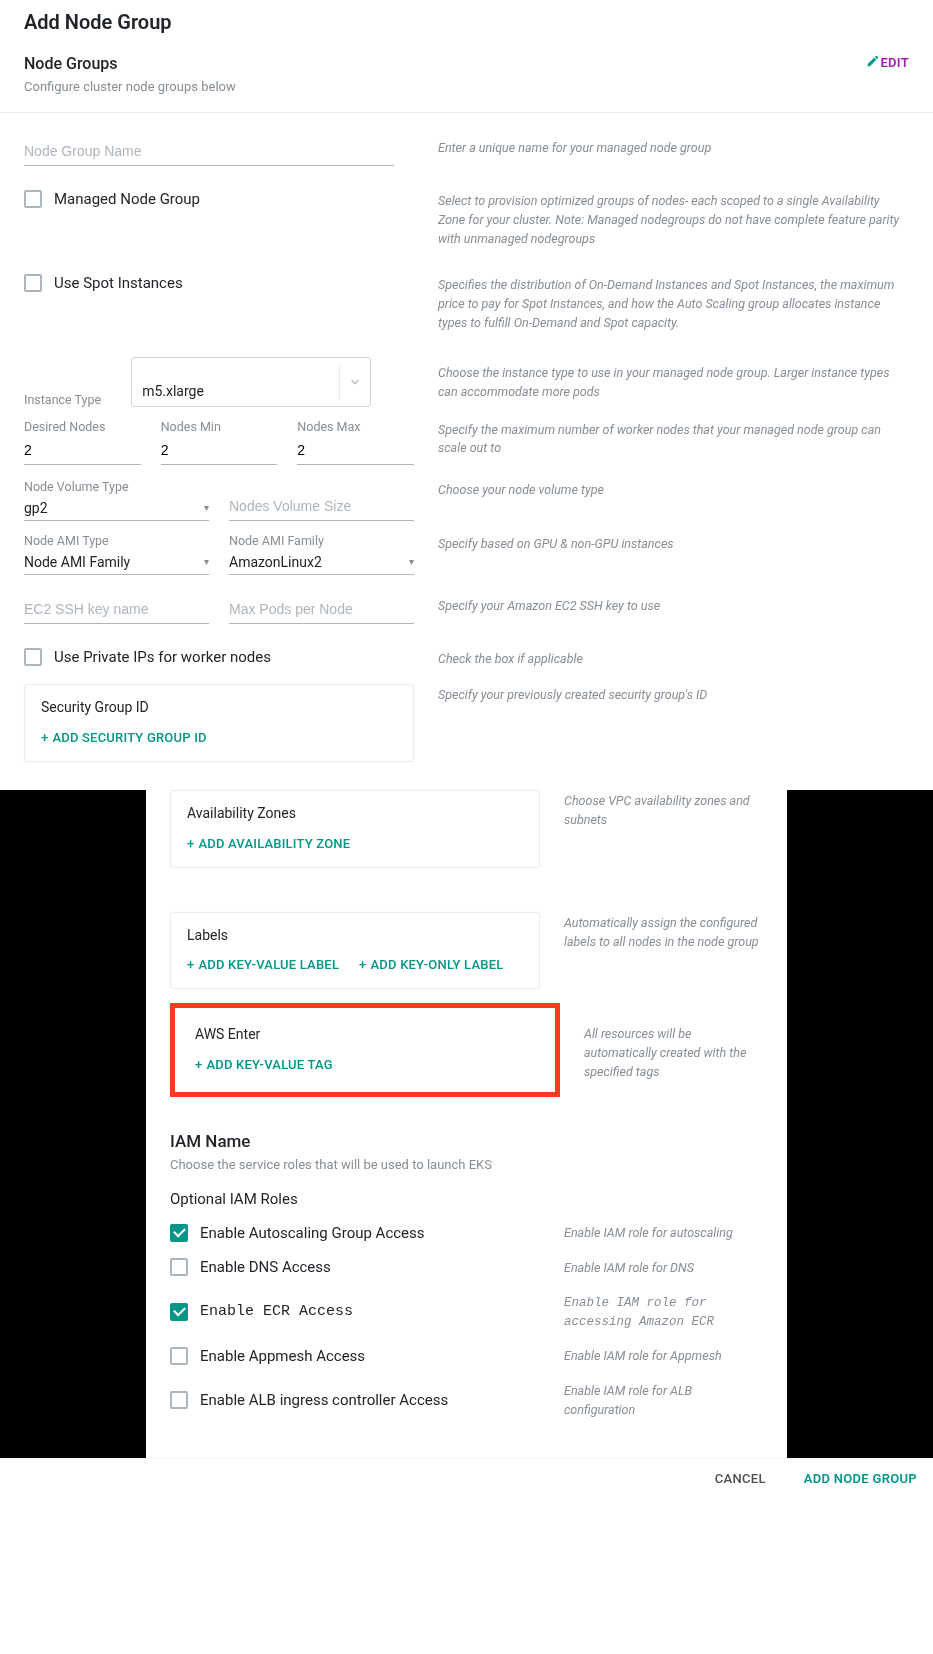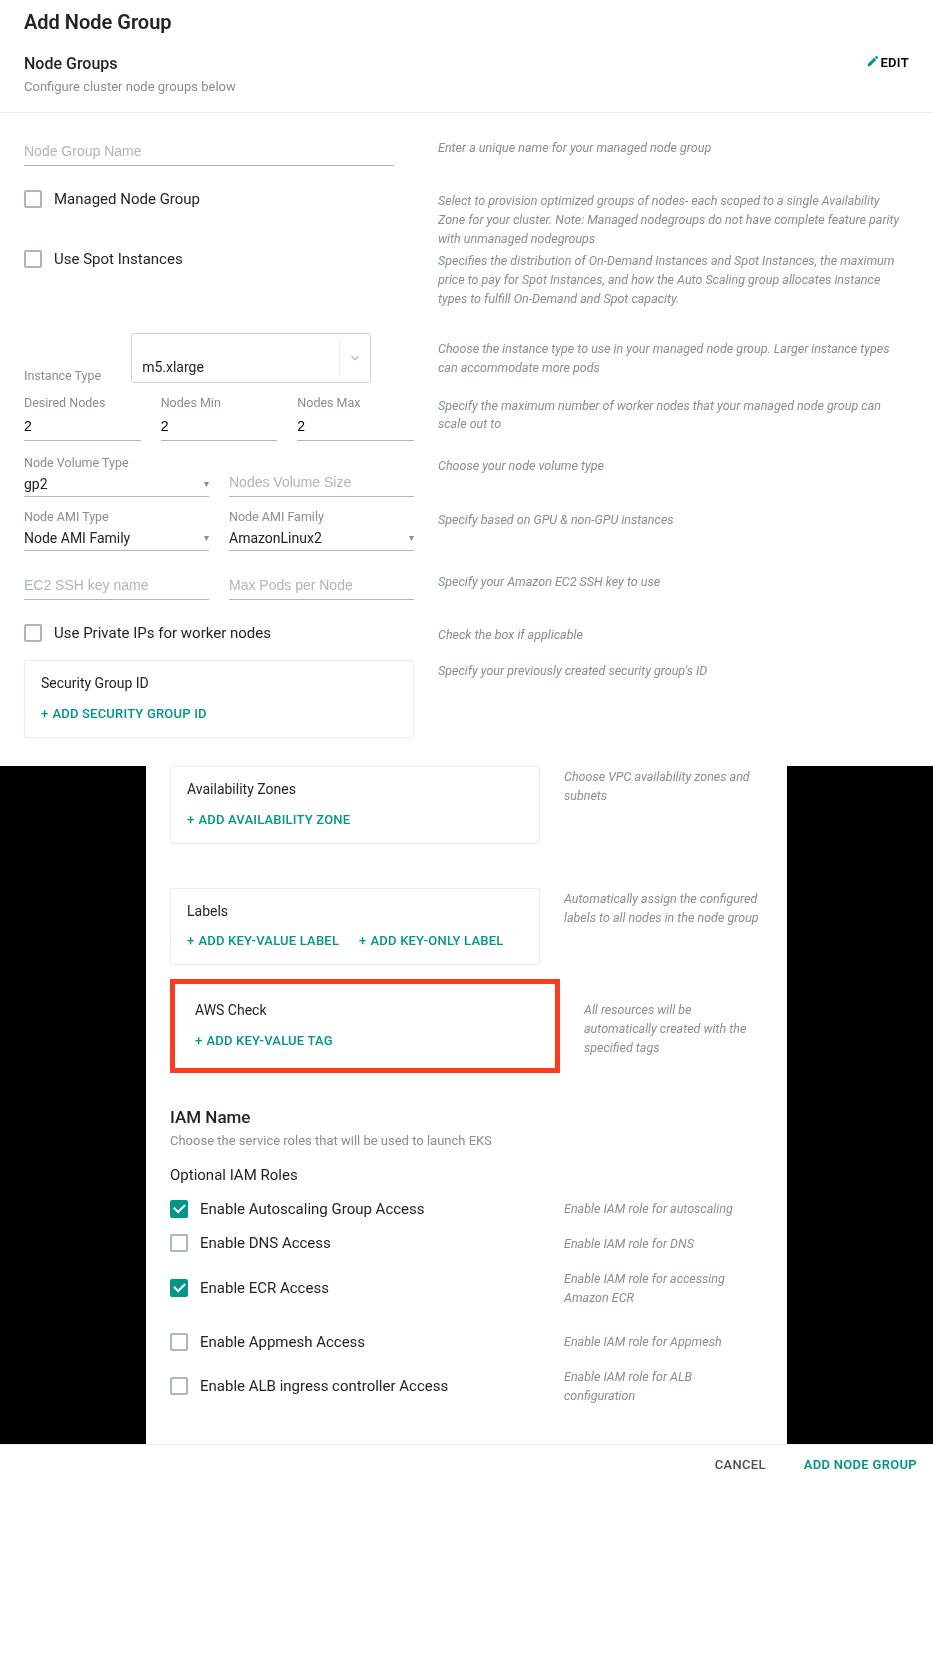--- a/index.html
+++ b/index.html
@@ -8,21 +8,21 @@
   font-size: 14px;
   color: #212529;
   background: #fff;
   width: 933px;
 }
 .page-pad { padding: 10px 24px 0 24px; }
 h1.page-title { font-size: 20px; font-weight: 600; margin-bottom: 20px; }
 .section-header { display: flex; justify-content: space-between; align-items: flex-start; margin-bottom: 6px; }
 h2.section-title { font-size: 16px; font-weight: 500; color: #212529; }
 .section-sub { font-size: 13px; color: #868e96; margin-bottom: 18px; }
-.edit-btn { display: flex; align-items: center; gap: 0; color: #000000; font-weight: 600; font-size: 13px; cursor: pointer; letter-spacing: 0.3px; }
+.edit-btn { display: flex; align-items: center; gap: 0; color: #a21caf; font-weight: 600; font-size: 13px; cursor: pointer; letter-spacing: 0.3px; }
 .edit-btn svg { width: 14px; height: 14px; }
 hr.divider { border: none; border-top: 1px solid #e9ecef; margin: 0 -24px 24px -24px; }
 
 .form-row { display: flex; align-items: flex-start; margin-bottom: 24px; gap: 24px; }
 .form-left { flex: 0 0 390px; max-width: 390px; }
 .form-right { flex: 1; font-size: 12.5px; font-style: italic; color: #868e96; line-height: 1.5; padding-top: 2px; }
 
 .text-input { border: none; border-bottom: 1px solid #adb5bd; outline: none; font-size: 14px; padding: 6px 0; width: 100%; background: transparent; }
 .text-input::placeholder { color: #adb5bd; }
 
@@ -82,21 +82,21 @@
 
   <hr class="divider">
 
   <div class="form-row">
     <div class="form-left">
       <input class="text-input" style="width: 370px;" placeholder="Node Group Name">
     </div>
     <div class="form-right">Enter a unique name for your managed node group</div>
   </div>
 
-  <div class="form-row" style="margin-bottom:2px;">
+  <div class="form-row" style="margin-bottom:26px;">
     <div class="form-left checkbox-row">
       <div class="checkbox"></div>
       <span class="checkbox-label">Managed Node Group</span>
     </div>
     <div class="form-right">Select to provision optimized groups of nodes- each scoped to a single Availability Zone for your cluster. Note: Managed nodegroups do not have complete feature parity with unmanaged nodegroups</div>
   </div>
 
   <div class="form-row">
     <div class="form-left checkbox-row">
       <div class="checkbox"></div>
@@ -236,21 +236,21 @@
               </div>
           </div>
         </div>
       </div>
       <div class="form-right">Automatically assign the configured labels to all nodes in the node group</div>
     </div>
 
     <div class="form-row" style="margin-bottom:34px;">
       <div class="highlight-box" style="flex:0 0 390px;">
         <div class="card" style="border:none; box-shadow:none;">
-          <div class="card-title">AWS Check</div>
+          <div class="card-title">AWS Enter</div>
           <div class="add-btn">
               <span>+</span>
               <span>ADD KEY-VALUE TAG</span>
             </div>
         </div>
       </div>
       <div class="form-right" style="padding-top:22px;">All resources will be automatically created with the specified tags</div>
     </div>
 
     <h2 style="font-size:17px; font-weight:500; margin-bottom:6px;">IAM Name</h2>
@@ -266,21 +266,21 @@
           </div>
           <div class="form-right">Enable IAM role for autoscaling</div>
         </div>
         <div class="form-row" style="margin-bottom: 14px; align-items: center;">
           <div class="form-left checkbox-row" style="flex: 0 0 370px; max-width: 370px;">
             <div class="checkbox"></div>
             <span class="checkbox-label">Enable DNS Access</span>
           </div>
           <div class="form-right">Enable IAM role for DNS</div>
         </div>
-        <div class="form-row" style="margin-bottom: 24px; align-items: center;">
+        <div class="form-row" style="margin-bottom: 14px; align-items: center; font-family: Liberation Mono, monospace;">
           <div class="form-left checkbox-row" style="flex: 0 0 370px; max-width: 370px;">
             <div class="checkbox checked"></div>
             <span class="checkbox-label">Enable ECR Access</span>
           </div>
           <div class="form-right">Enable IAM role for accessing Amazon ECR</div>
         </div>
         <div class="form-row" style="margin-bottom: 14px; align-items: center;">
           <div class="form-left checkbox-row" style="flex: 0 0 370px; max-width: 370px;">
             <div class="checkbox"></div>
             <span class="checkbox-label">Enable Appmesh Access</span>

